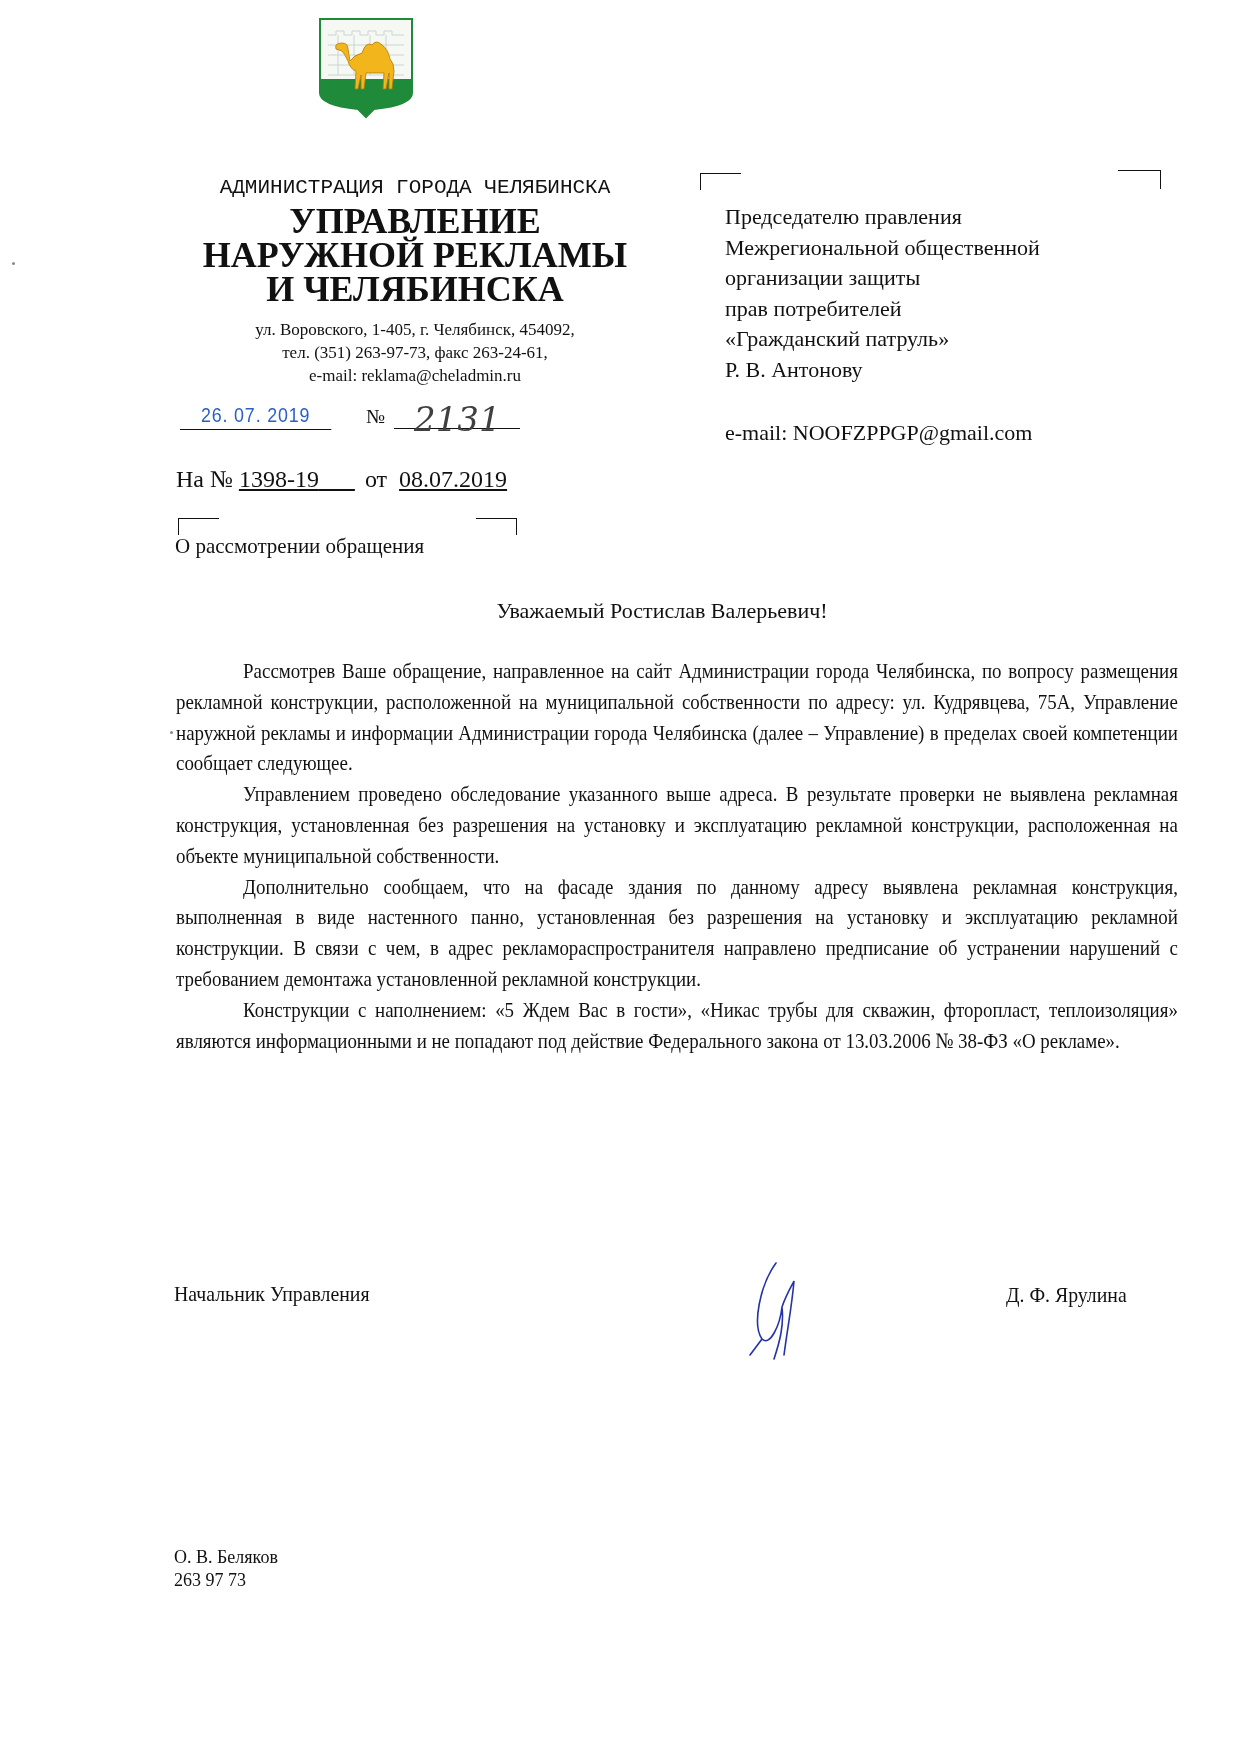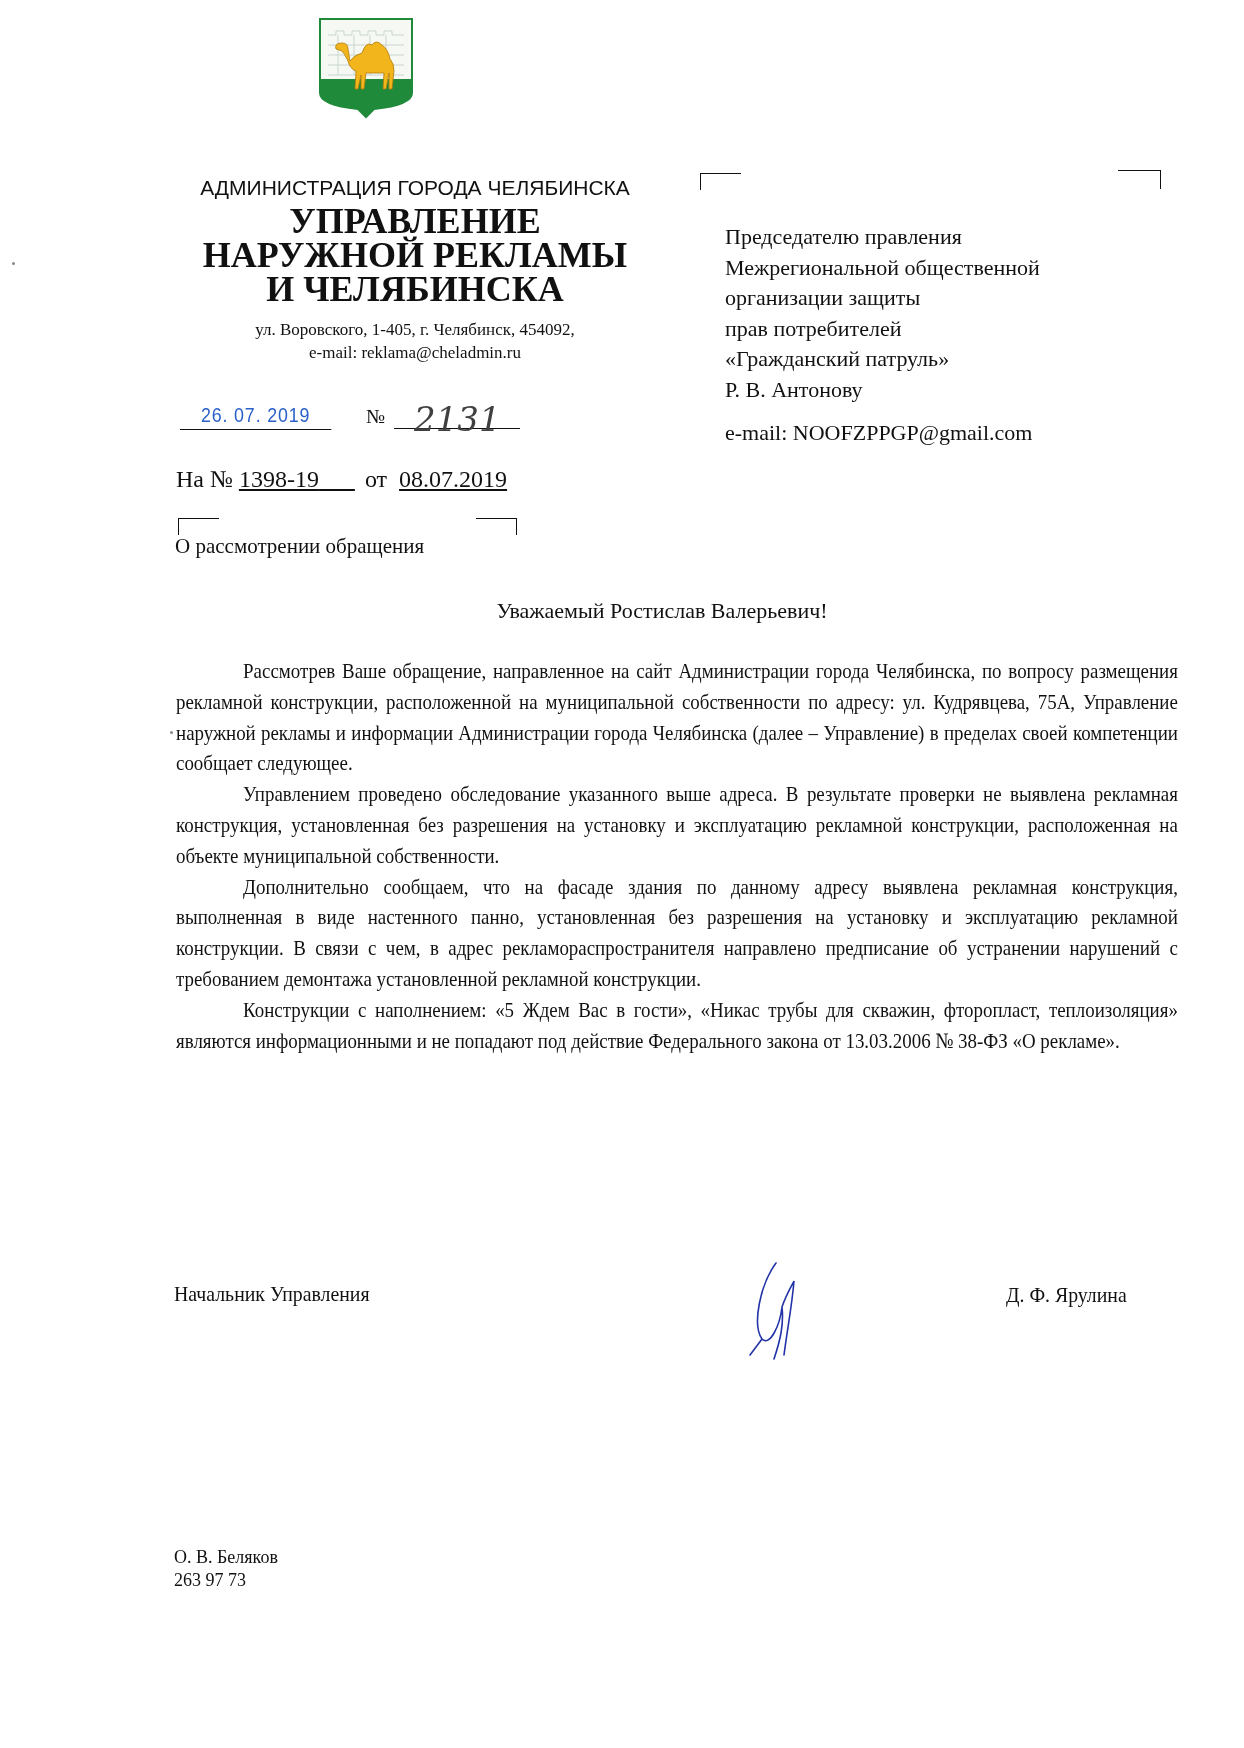--- a/index.html
+++ b/index.html
@@ -1,37 +1,37 @@
 <!DOCTYPE html>
 <html><head>
 <meta charset="utf-8">
 <style>
   html, body { margin: 0; padding: 0; background: #ffffff; }
   body { width: 1244px; height: 1748px; position: relative; overflow: hidden;
          font-family: "Liberation Serif", "DejaVu Serif", serif; color: #111; }
   .abs { position: absolute; }
   .emblem { left: 314px; top: 15px; width: 104px; height: 104px; }
   .hdr-admin { left: 172px; top: 176px; width: 486px; text-align: center;
-               font-family: Liberation Sans, sans-serif; font-size: 21px; letter-spacing: 0px; }
+               font-family: Liberation Mono, monospace; font-size: 21px; letter-spacing: 0px; }
   .hdr-dept { left: 172px; top: 204px; width: 486px; text-align: center; font-weight: bold;
               font-size: 36px; line-height: 34px; }
   .hdr-addr { left: 172px; top: 318px; width: 486px; text-align: center; font-size: 17px; line-height: 23px; }
   .regrow { left: 180px; top: 403px; font-size: 19px; height: 30px; }
   .stamp-date { position: absolute; left: 0px; top: 0px; width: 178px; border-bottom: 1.5px solid #111;
                 color: #2a5fc8; font-family: "Liberation Sans", "DejaVu Sans", sans-serif; font-size: 21px;
                 letter-spacing: 1px; text-align: center; height: 26px; transform: scaleX(0.85); transform-origin: left; }
   .no-label { position: absolute; left: 186px; top: 2px; font-size: 20px; }
   .no-val { position: absolute; left: 214px; top: -4px; width: 126px; border-bottom: 1.5px solid #111;
             color: #404040; font-family: "DejaVu Serif", serif; font-style: italic; font-size: 34px; height: 30px;
             padding-left: 20px; box-sizing: border-box; }
   .reply-row { left: 176px; top: 466px; font-size: 24px; }
   .reply-row .u { text-decoration: underline; }
   .bracket { position: absolute; border-color: #111; border-style: solid; }
   .subject { left: 175px; top: 534px; font-size: 21px; }
-  .recipient { left: 725px; top: 202px; font-size: 22px; line-height: 30.5px; margin-top: 20px; }
+  .recipient { left: 725px; top: 202px; font-size: 22px; line-height: 30.5px; }
   .recipient-email { left: 725px; top: 420px; font-size: 22px; }
   .salutation { left: 0; width: 1244px; top: 598px; text-align: center; font-size: 22px; padding-left: 80px; box-sizing: border-box; }
   .body-text { left: 176px; top: 656px; width: 1002px; font-size: 22px; line-height: 30.8px;
                text-align: justify; transform: scaleX(0.86); transform-origin: left top; width: 1165px; }
   .body-text p { margin: 0; text-indent: 78px; text-align: justify; }
   .sign-role { left: 174px; top: 1281px; font-size: 22px; transform: scaleX(0.9); transform-origin: left; }
   .sign-name { left: 1006px; top: 1282px; font-size: 22px; transform: scaleX(0.9); transform-origin: left; }
   .signature { left: 740px; top: 1255px; width: 100px; height: 110px; }
   .executor { left: 174px; top: 1546px; font-size: 18px; line-height: 23px; }
   .speck { position: absolute; width: 3px; height: 3px; background: #888; border-radius: 50%; }
@@ -55,20 +55,21 @@
 </div>
 
 <div class="abs hdr-admin">АДМИНИСТРАЦИЯ ГОРОДА ЧЕЛЯБИНСКА</div>
 <div class="abs hdr-dept">
   <div>УПРАВЛЕНИЕ</div>
   <div>НАРУЖНОЙ РЕКЛАМЫ</div>
   <div>И ЧЕЛЯБИНСКА</div>
 </div>
 <div class="abs hdr-addr">
   <div>ул. Воровского, 1-405, г. Челябинск, 454092,</div>
+  <div>тел. (351) 263-97-73, факс 263-24-61,</div>
   <div>e-mail: reklama@cheladmin.ru</div>
 </div>
 
 <div class="abs regrow">
   <div class="stamp-date">26. 07. 2019</div>
   <span class="no-label">№</span>
   <div class="no-val">2131</div>
 </div>
 
 <div class="abs reply-row">

